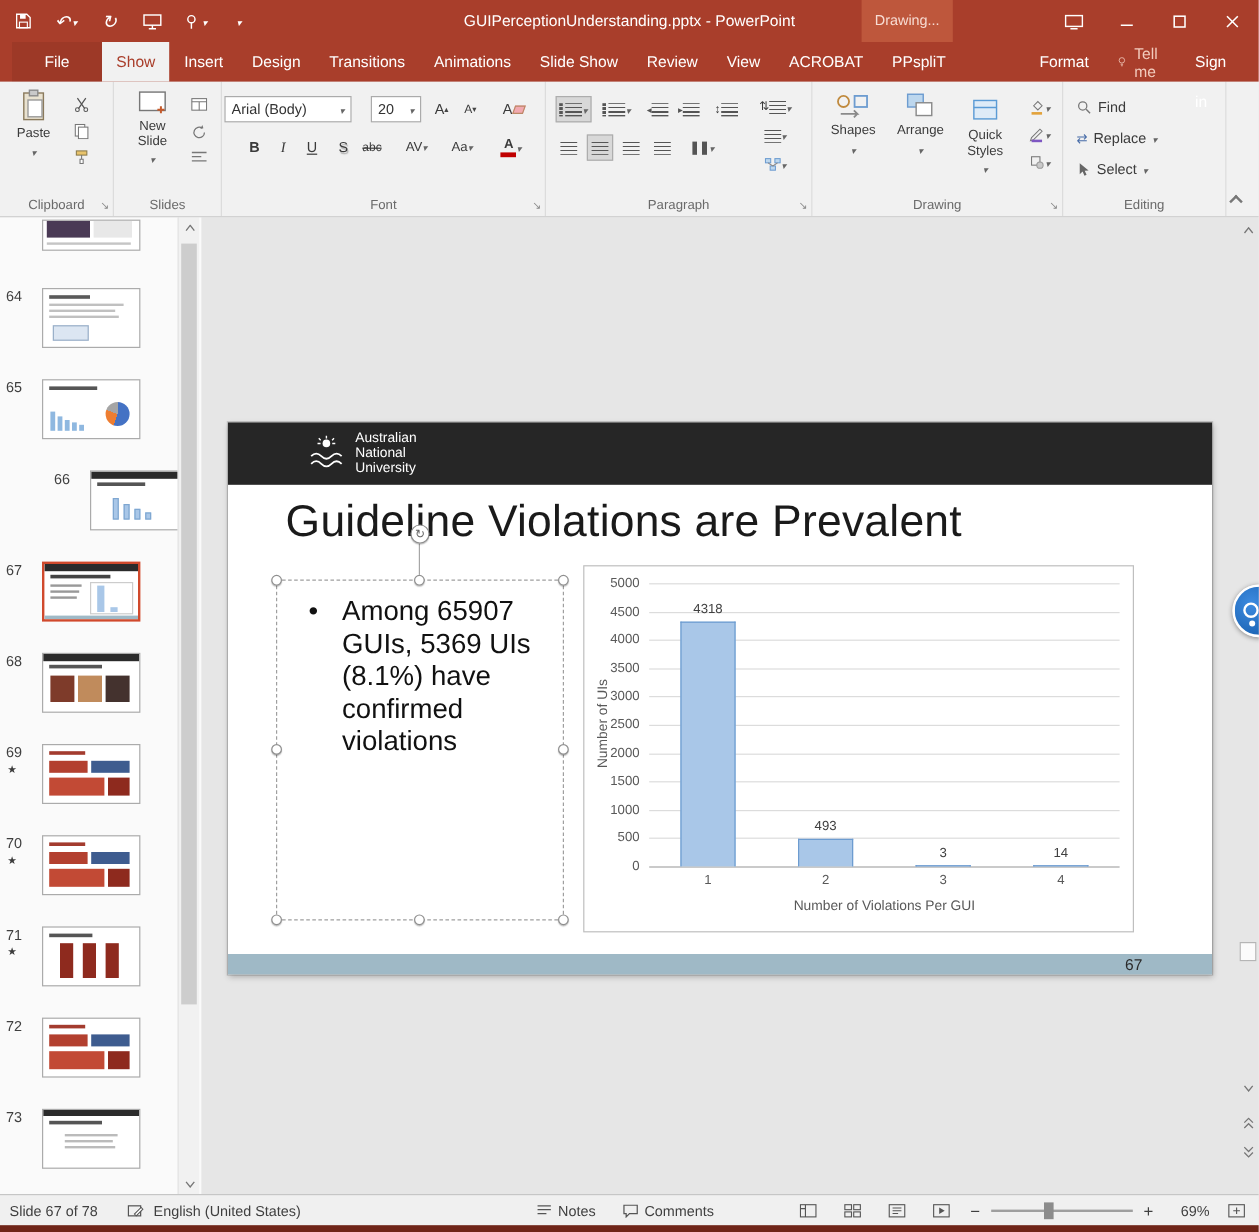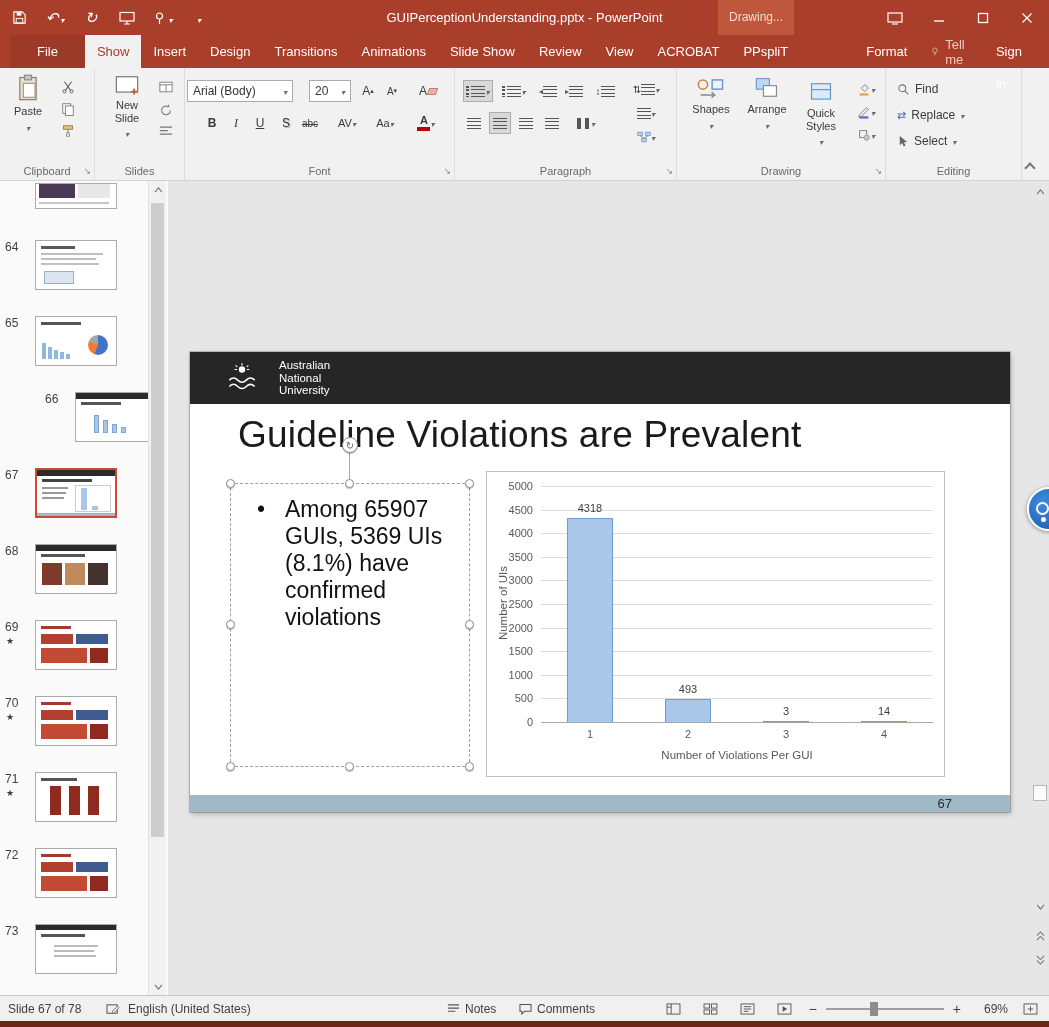--- a/index.html
+++ b/index.html
@@ -63,21 +63,21 @@
   .thumb { position:absolute; left:35px; top:0; width:82px; height:50px; background:#fff; border:1px solid #ABABAB; overflow:hidden; }
   .thumb.sel { border:2px solid #D0492C; }
   .thumb.partial { height:26px; }
   .tc { position:absolute; display:block; }
   .tp-scroll { position:absolute; left:148px; top:0; width:18px; height:100%; background:#F1F1F1; border-left:1px solid #E3E3E3; }
   .tps-thumb { position:absolute; left:2px; top:22px; width:13px; height:634px; background:#CDCDCD; }
   .scroll-arrow { position:absolute; left:0; width:18px; height:17px; display:flex; align-items:center; justify-content:center; }
 
   .editor { position:absolute; left:168px; top:0; right:0; bottom:0; background:#E6E6E6; }
   .slide { position:absolute; left:22px; top:171px; width:820px; height:460px; background:#fff; box-shadow:0 0 0 1px rgba(0,0,0,0.18), 1px 2px 5px rgba(0,0,0,0.25); }
-  .slide-header { position:absolute; left:0; top:0; width:100%; height:52px; background:#262626; display:flex; align-items:center; padding-left:34px; gap:19px; }
+  .slide-header { position:absolute; left:0; top:0; width:100%; height:52px; background:#262626; display:flex; align-items:center; padding-left:64px; gap:6px; }
   .anutext { color:#fff; font-size:11.5px; line-height:1.08; }
   .slide-title { position:absolute; left:48px; top:62px; width:730px; font-size:37px; color:#1a1a1a; letter-spacing:0.2px; }
   .textbox { position:absolute; left:40px; top:131px; width:240px; height:284px; border:1px dashed #9f9f9f; }
   .tb-flex { display:flex; padding:12px 4px 0 26px; }
   .tb-bullet { width:28px; font-size:23px; color:#111; }
   .tb-text { width:178px; font-size:23px; line-height:1.17; color:#111; }
   .handle { position:absolute; width:9px; height:9px; border-radius:50%; background:#fff; border:1px solid #8f8f8f; box-shadow:0 1px 1px rgba(0,0,0,.25); z-index:6; }
   .h-tl{left:-5px;top:-5px} .h-tm{left:calc(50% - 5px);top:-5px} .h-tr{right:-5px;top:-5px}
   .h-ml{left:-5px;top:calc(50% - 5px)} .h-mr{right:-5px;top:calc(50% - 5px)}
   .h-bl{left:-5px;bottom:-5px} .h-bm{left:calc(50% - 5px);bottom:-5px} .h-br{right:-5px;bottom:-5px}

